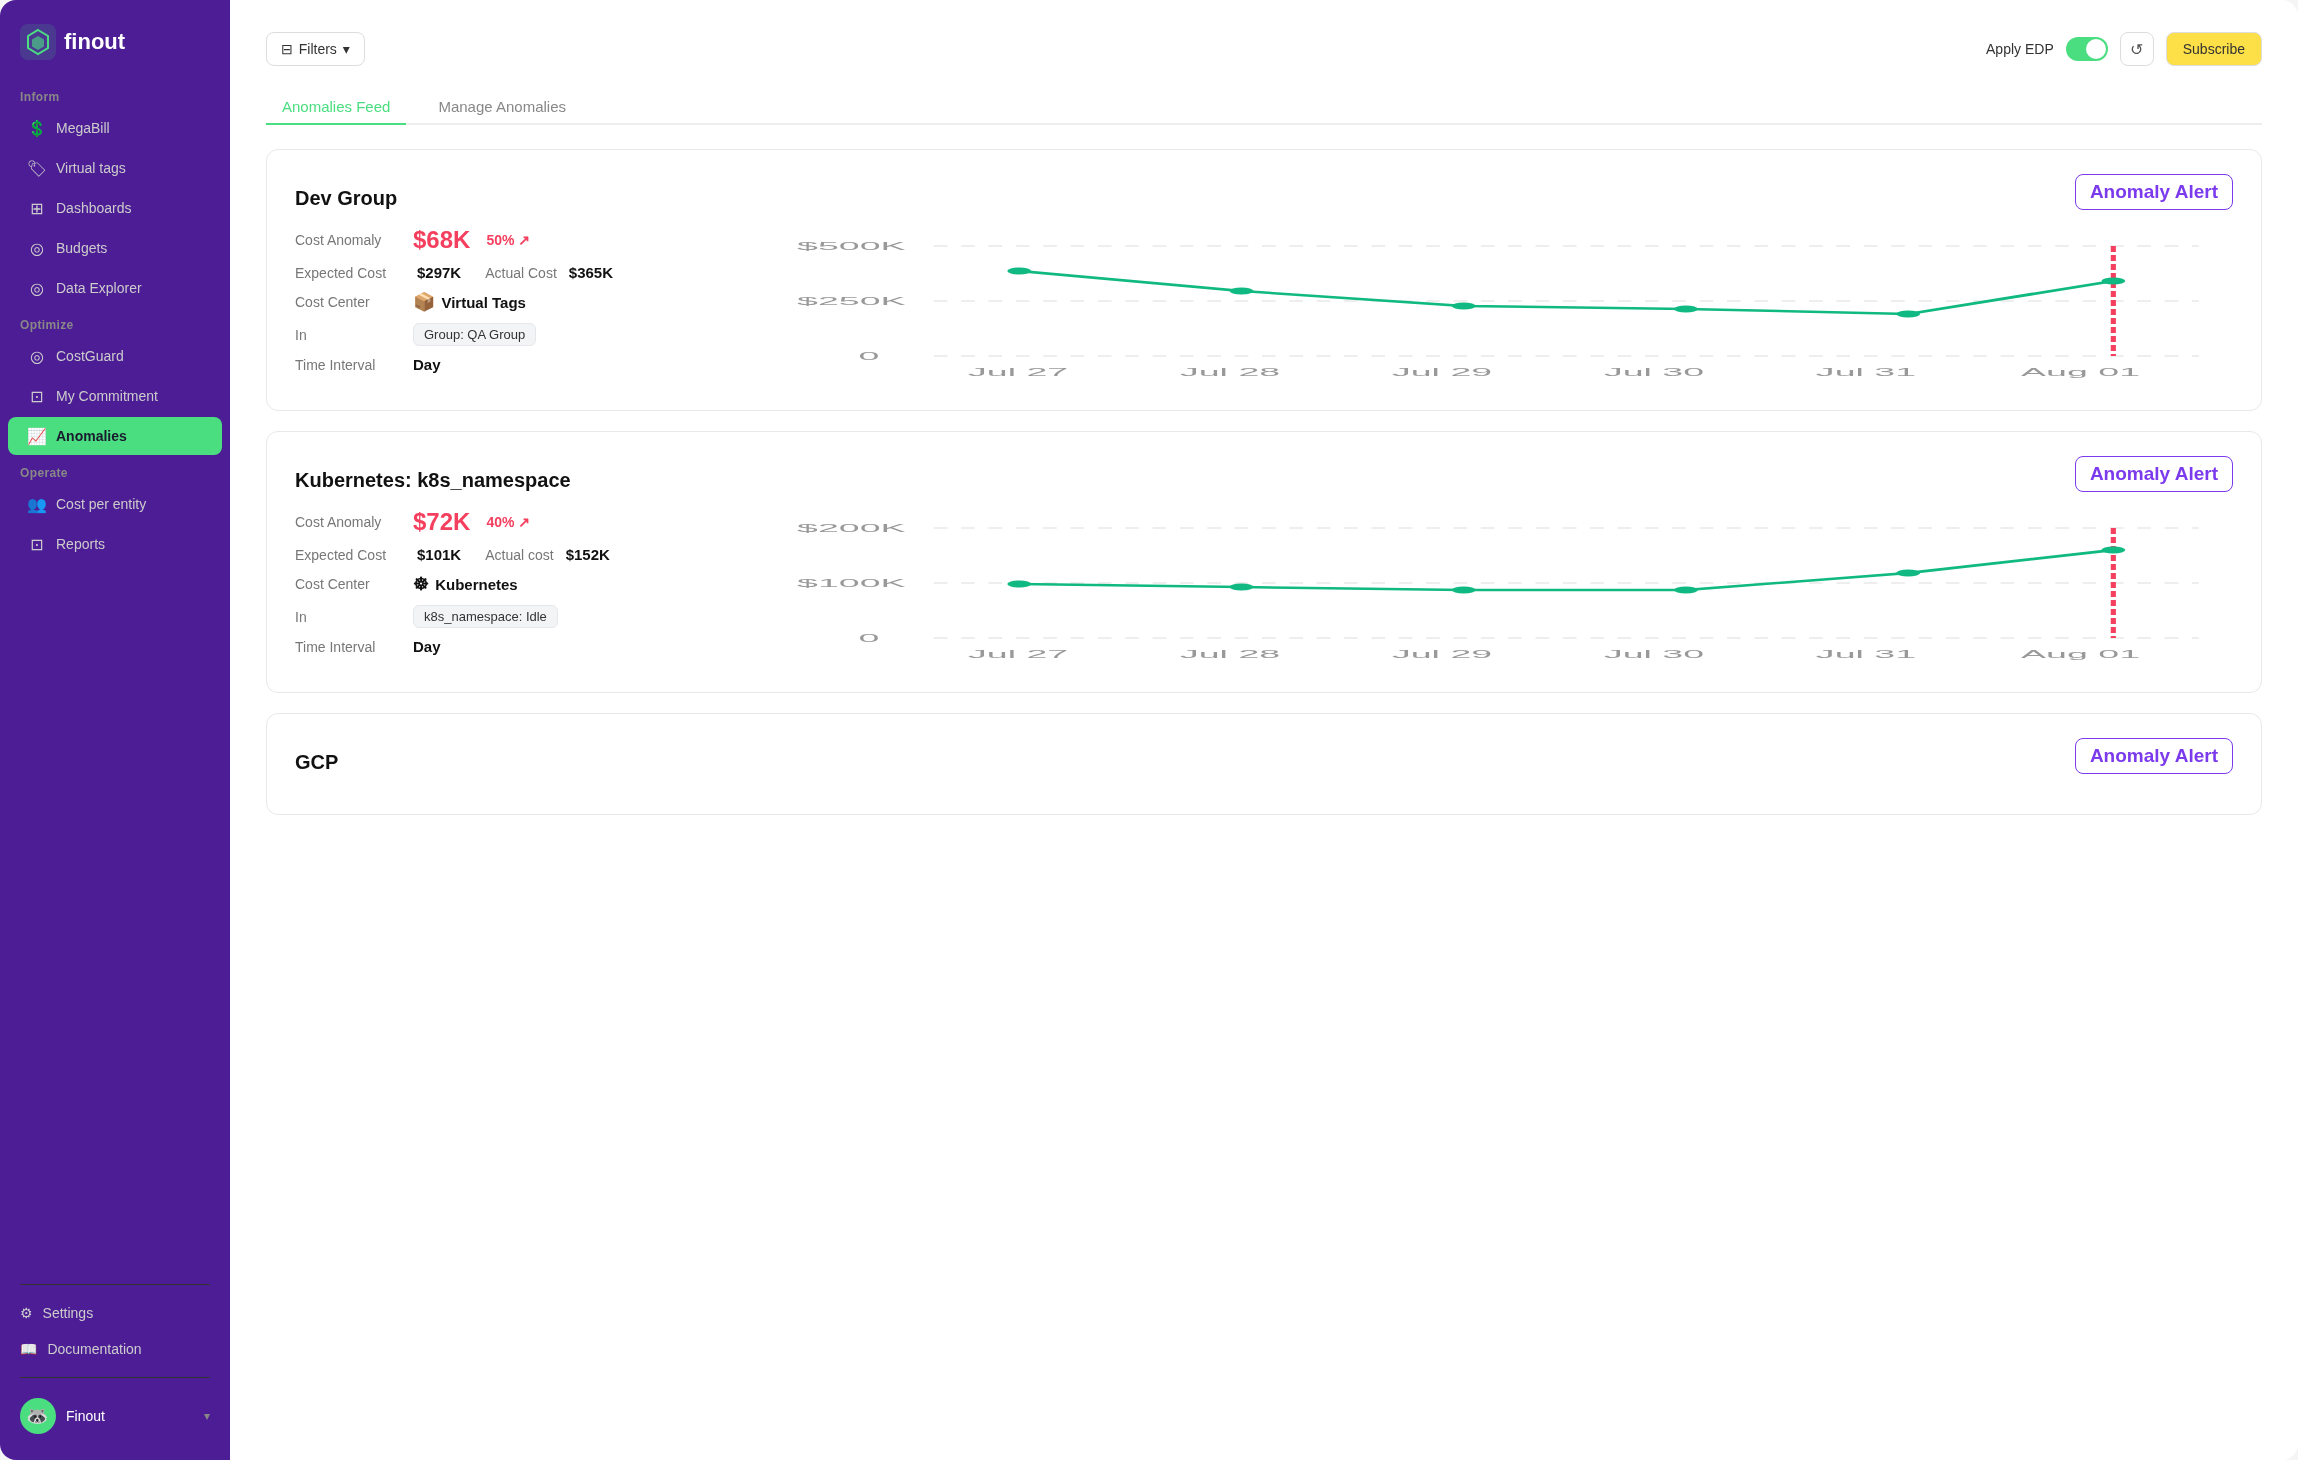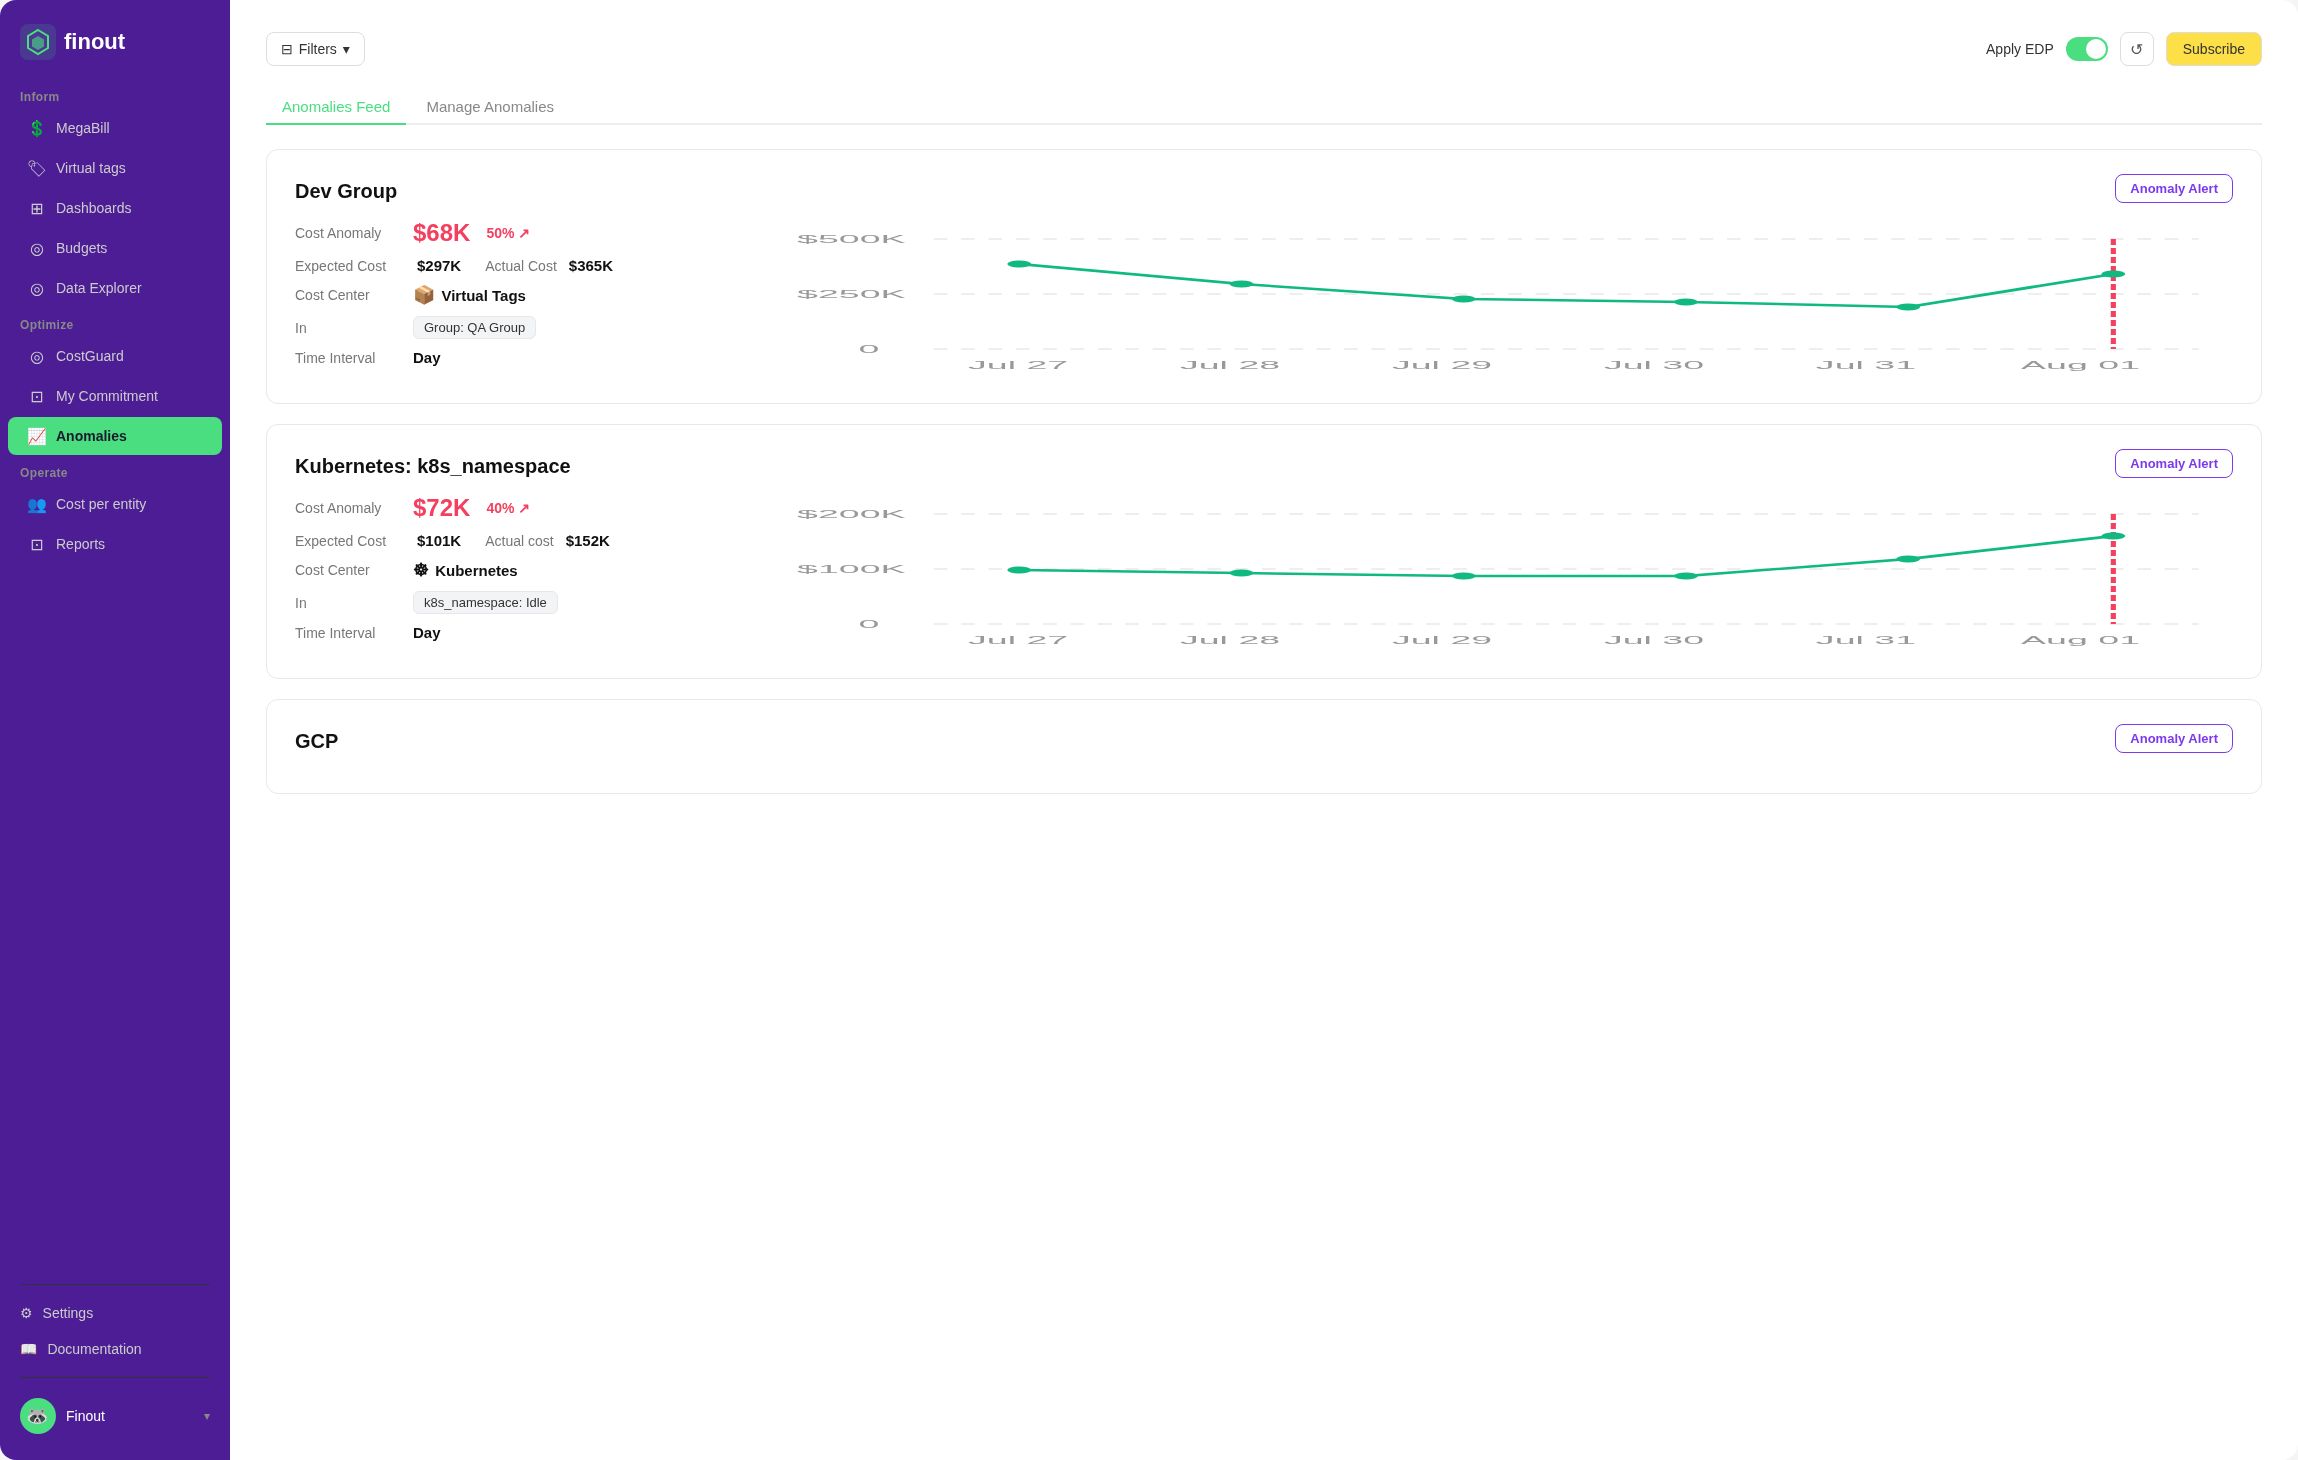--- a/index.html
+++ b/index.html
@@ -148,21 +148,21 @@
       border: 1px solid #ddd;
       background: #fde047;
       padding: 8px 16px;
       border-radius: 8px;
       font-size: 14px;
       cursor: pointer;
       color: #333;
     }
 
     
-    .tabs { display: flex; gap: 4px; border-bottom: 2px solid #eee; margin-bottom: 24px; }
+    .tabs { display: flex; gap: 16px; border-bottom: 2px solid #eee; margin-bottom: 24px; }
     .tab {
       padding: 8px 16px;
       font-size: 15px;
       cursor: pointer;
       color: #888;
       border-bottom: 2px solid transparent;
       margin-bottom: -2px;
     }
     .tab.active { color: #4ade80; border-bottom-color: #4ade80; font-weight: 500; }
 
@@ -180,21 +180,21 @@
       justify-content: space-between;
       margin-bottom: 16px;
     }
     .card-title { font-size: 20px; font-weight: 700; color: #111; }
     .anomaly-alert-btn {
       border: 1.5px solid #7c3aed;
       color: #7c3aed;
       background: #fff;
       padding: 6px 14px;
       border-radius: 8px;
-      font-size: 13px;
+      font-size: 19px;
       font-weight: 600;
       cursor: pointer;
     }
 
     .card-body { display: flex; gap: 2px; }
     .card-details { flex: 0 0 500px; }
     .card-chart { flex: 1; }
 
     .detail-row {
       display: flex;

